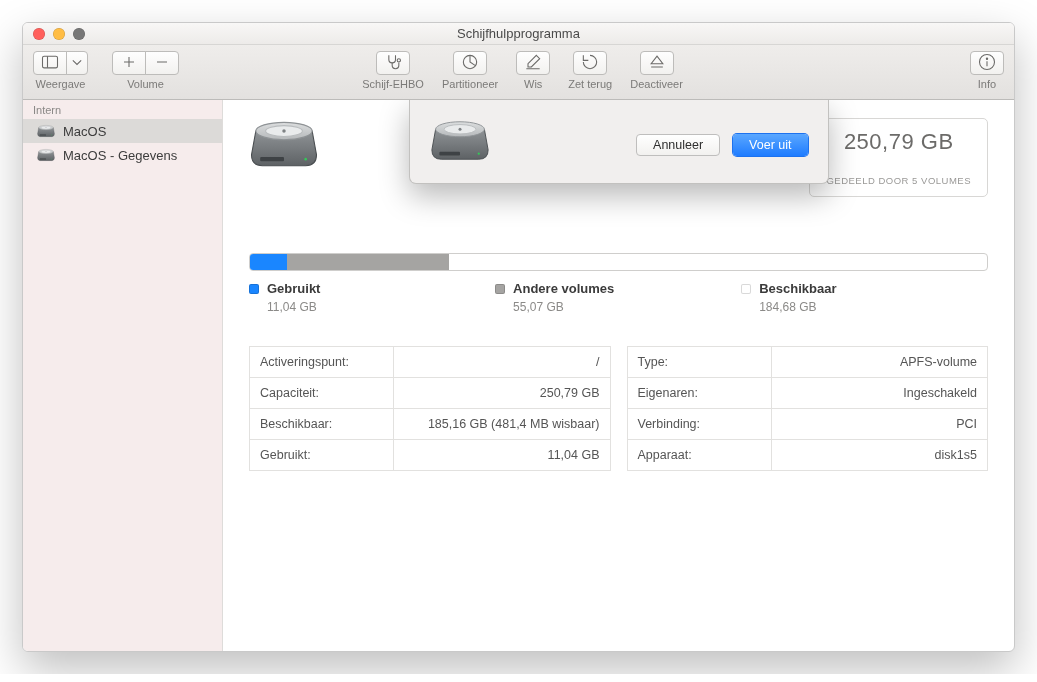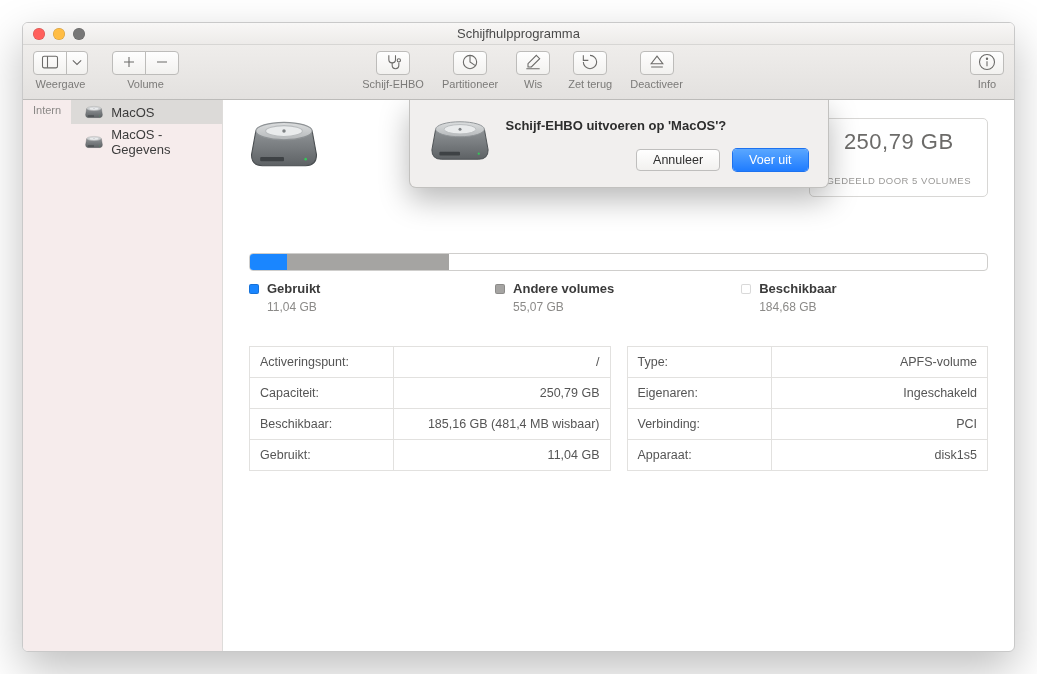--- a/index.html
+++ b/index.html
@@ -43,21 +43,21 @@
   .tb-btn.seg-l{border-top-right-radius:0;border-bottom-right-radius:0;}
   .tb-btn.seg-r{border-top-left-radius:0;border-bottom-left-radius:0;margin-left:-1px;}
   .tb-center{ position:absolute; left:8px; right:0; display:flex; justify-content:center; gap:18px; pointer-events:none;}
   .tb-center > *{pointer-events:auto;}
   .tb-right{ margin-left:auto; }
   .tb-icon svg{ width:20px; height:20px; stroke:#6b6a68; fill:none; stroke-width:1.3;}
   
   .body{ flex:1; display:flex; min-height:0;}
   .sidebar{
     width:200px; background:#f6ecec; border-right:1px solid #dedcda;
-    display:flex; flex-direction:row;
+    display:flex; flex-direction:column;
   }
   .sb-header{ font-size:11px; color:#8a8886; padding:4px 10px 3px 10px;}
   .sb-item{
     display:flex; align-items:center; gap:8px;
     padding:3px 10px 3px 14px; font-size:13px; color:#3c3c3c;
   }
   .sb-item.sel{ background:#dcdad8;}
   .disk-ico{ width:18px; height:18px; }
   .disk-ico svg{width:18px;height:18px;}
   
@@ -362,21 +362,20 @@
             </table>
       </div>
 
       <div class="sheet">
         <div class="sheet-icon">
           <svg viewBox="0 0 64 48" width="60" height="45">
                 <use href="#hdd"></use>
               </svg>
         </div>
         <div class="sheet-body">
-          <div class="sheet-title">Schijf-EHBO uitvoeren op 'MacOS'?</div>
           <div class="sheet-btns">
             <div class="btn">Annuleer</div>
             <div class="btn primary">Voer uit</div>
           </div>
         </div>
       </div>
 
     </div>
   </div>
 

